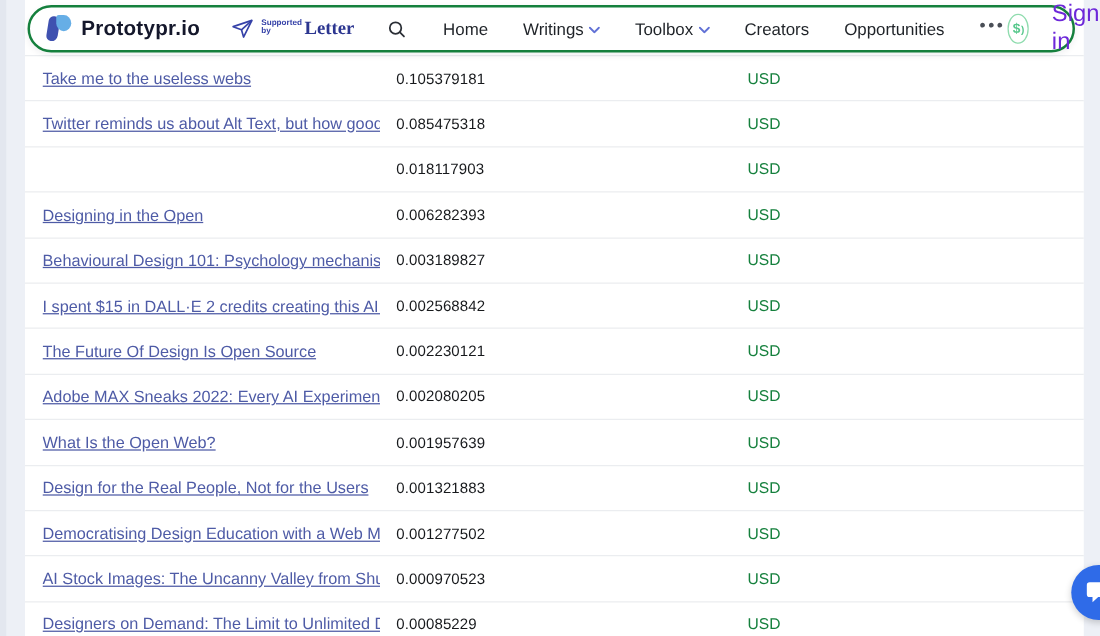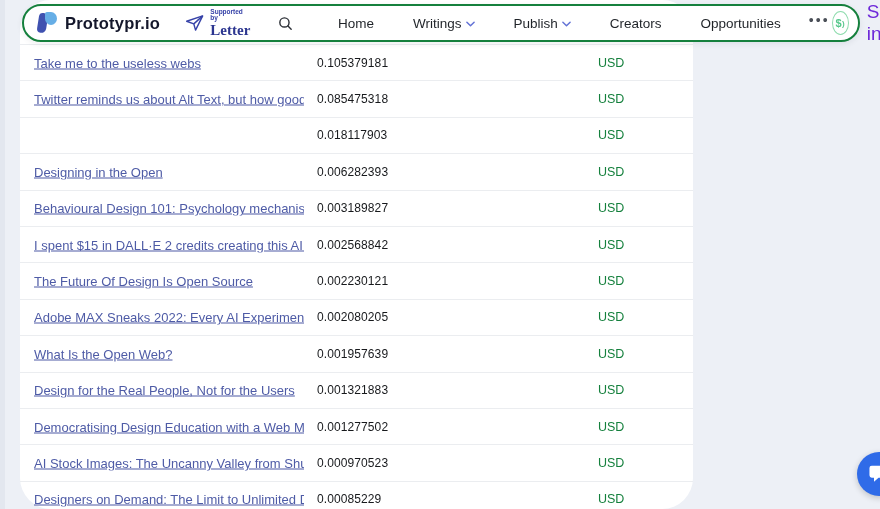--- a/index.html
+++ b/index.html
@@ -2,21 +2,21 @@
 <html><head>
 <meta charset="utf-8">
 <style>
   * { margin:0; padding:0; box-sizing:border-box; }
   html,body { width:880px; height:509px; overflow:hidden; }
   body { font-family:"Liberation Sans", sans-serif; background:#edf0f6; position:relative; }
 
   .left-strip { position:absolute; left:0; top:0; width:5px; height:509px; background:#e3e7ef; }
 
   
-  .sheet { position:absolute; left:20px; top:0; width:673px; height:509px; background:#ffffff;border-radius:31px; }
+  .sheet { position:absolute; left:20px; top:0; width:847px; height:509px; background:#ffffff; }
 
   
   .rows { position:absolute; left:0; top:44px; width:100%; }
   .row { position:relative; height:36.4px; border-top:1px solid #ebedf0; }
   .row .title {
     position:absolute; left:14px; top:50%; transform:translateY(-50%);
     max-width:270px; white-space:nowrap; overflow:hidden;
     font-size:13px; color:#4e5ba6; text-decoration:underline; cursor:pointer;
   }
   .row .value {
@@ -45,27 +45,27 @@
   .logo-mark .lm-right {
     position:absolute; right:0; top:1px; width:12px; height:13px;
     background:#66aee6; border-radius:2px 50% 50% 50%;
   }
   .brand-name { font-size:16.5px; font-weight:bold; color:#14172b; letter-spacing:.2px; }
 
   .nav-divider { width:1px; height:22px; background:#e3e5e9; margin:0 12px; }
 
   .letter { display:flex; align-items:center; gap:5px; cursor:pointer; }
   .letter svg { display:block; }
-  .letter-text { display:flex; flex-direction:column; line-height:1; }
+  .letter-text { display:flex; flex-direction:row; line-height:1; }
   .letter-sub { font-size:6.5px; color:#3642a8; font-weight:bold; margin-bottom:1px; }
   .letter-name { font-family:"Liberation Serif", serif; font-size:15px; font-weight:bold; color:#2c3690; }
 
   .search-btn { margin-left:26px; width:28px; height:28px; display:flex; align-items:center; justify-content:center; cursor:pointer; }
 
-  .nav-items { display:flex; align-items:center; gap:39px; margin-left:44px; }
+  .nav-items { display:flex; align-items:center; gap:28px; margin-left:28px; }
   .nav-item { display:flex; align-items:center; gap:4px; cursor:pointer; }
   .nav-label { font-size:13.5px; color:#1f2328; font-weight:500; }
   .chev { margin-top:2px; }
   .more-dots { margin-left:26px; font-size:14px; color:#4a4f57; letter-spacing:2px; cursor:pointer; padding:0 2px 6px 2px; }
 
   .nav-right { margin-left:auto; display:flex; align-items:center; gap:14px; }
   .wm-icon {
     width:24px; height:24px; border-radius:50%; border:1.4px solid #8fdcae;
     display:flex; align-items:center; justify-content:center;
     color:#57c88c; font-size:11px; font-weight:bold; cursor:pointer;
@@ -208,21 +208,21 @@
   </div>
 
   <div class="nav-item">
     <span class="nav-label">Writings</span>
     <svg class="chev" width="9" height="6" viewBox="0 0 10 6" fill="none">
       <path d="M1 1 L5 5 L9 1" stroke="#6272d6" stroke-width="1.6" stroke-linecap="round" stroke-linejoin="round"></path>
     </svg>
   </div>
 
   <div class="nav-item">
-    <span class="nav-label">Publish</span>
+    <span class="nav-label">Toolbox</span>
     <svg class="chev" width="9" height="6" viewBox="0 0 10 6" fill="none">
       <path d="M1 1 L5 5 L9 1" stroke="#6272d6" stroke-width="1.6" stroke-linecap="round" stroke-linejoin="round"></path>
     </svg>
   </div>
 
   <div class="nav-item">
     <span class="nav-label">Creators</span>
 
   </div>
 

